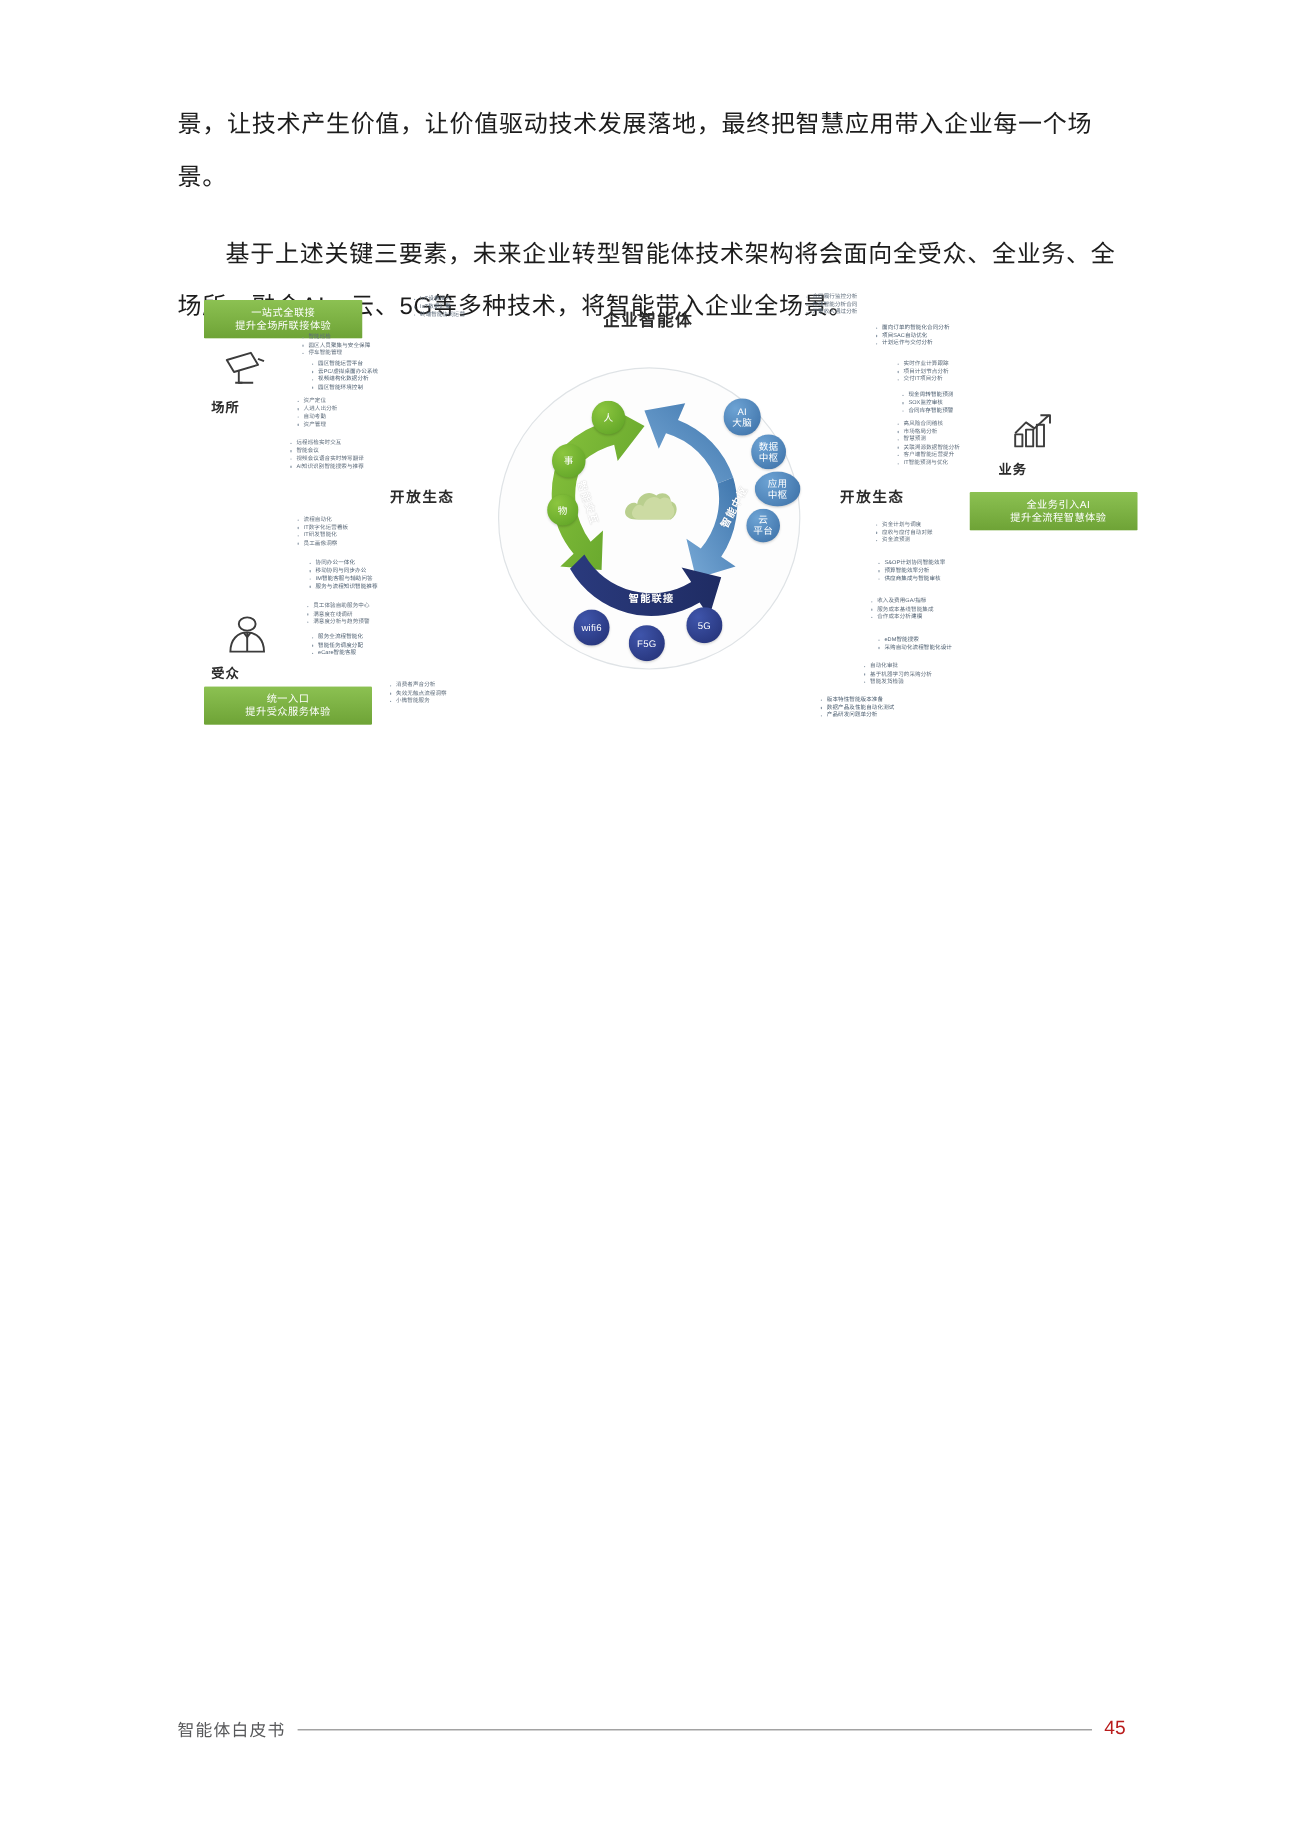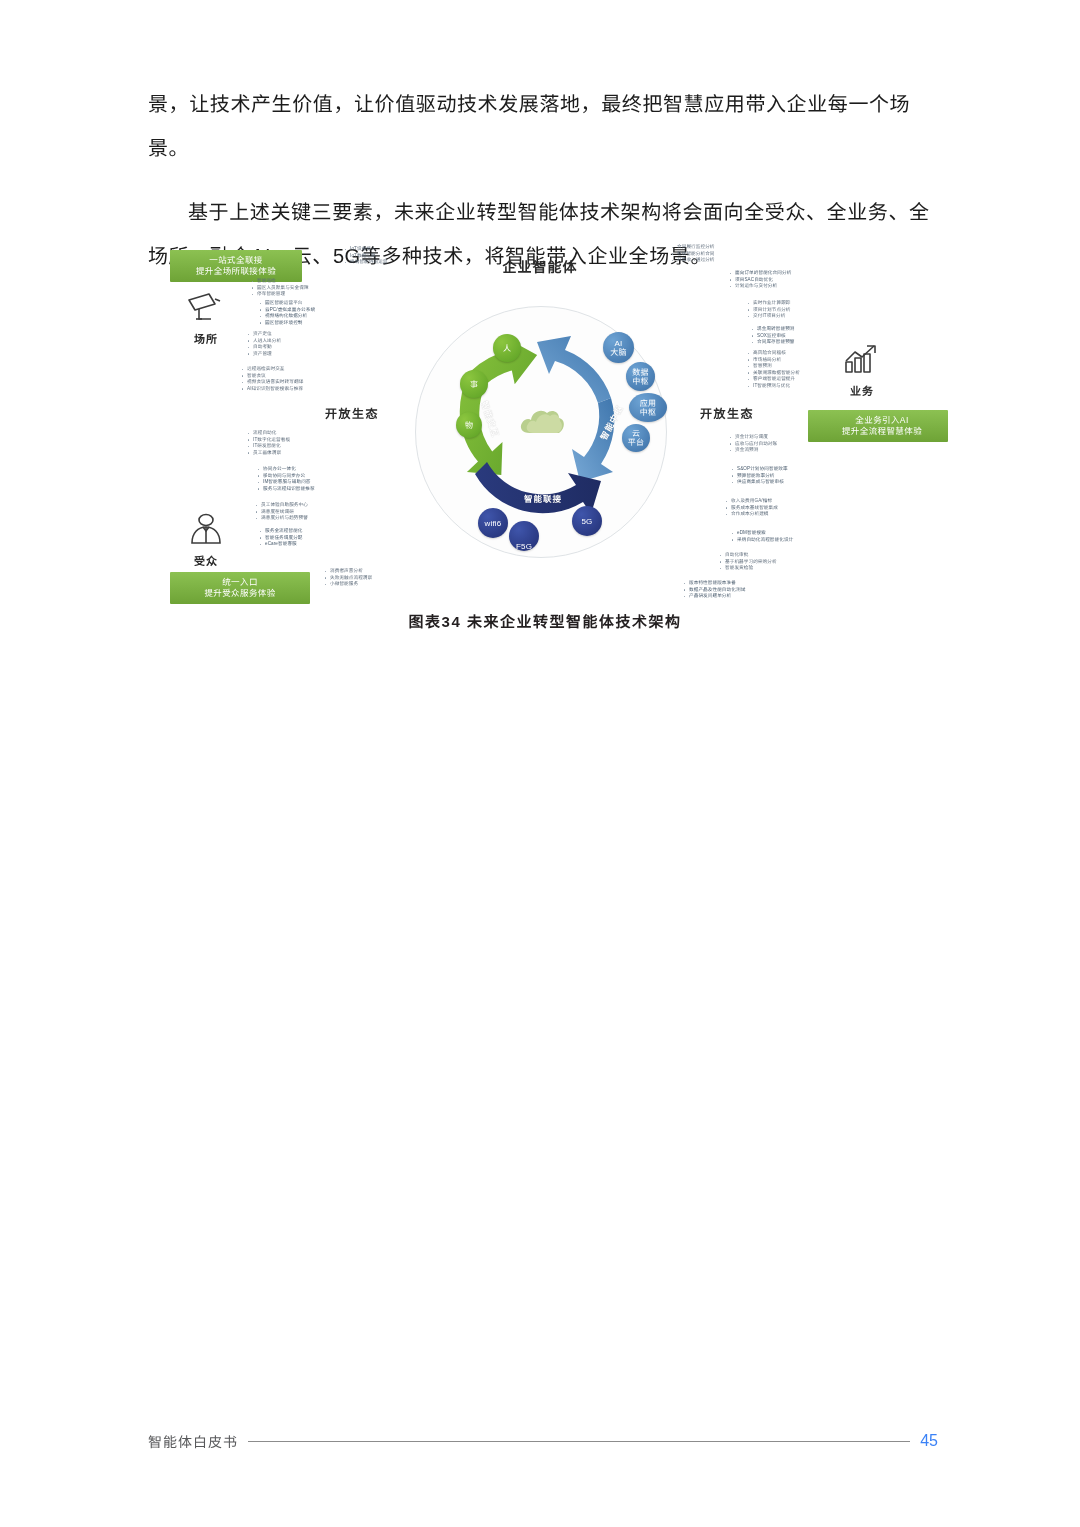--- a/index.html
+++ b/index.html
@@ -83,21 +83,21 @@
     position:absolute;
     color:#ffffff;
     font-size:8.5px;
     font-weight:bold;
     letter-spacing:1px;
     white-space:nowrap;
     text-shadow:0 0 1px rgba(0,0,0,.25);
   }
 
   
-  .side-icon{position:absolute;width:60px;text-align:center;}
+  .side-icon{position:absolute;width:60px;text-align:left;}
   .side-icon .glyph{height:42px;display:flex;align-items:center;justify-content:center;}
   .side-icon .cap{
     font-size:11px;font-weight:bold;color:#2b2b2b;margin-top:2px;letter-spacing:1px;
   }
 
   
   .banner{
     position:absolute;
     background:#7cb342;
     background-image:linear-gradient(180deg,#8cc152,#6ea336);
@@ -151,21 +151,21 @@
   }
 
   
   .footer{
     position:absolute;
     left:148px; bottom:76px; width:790px;
     display:flex;align-items:center;gap:10px;
   }
   .footer .fname{font-size:14px;color:#58595b;letter-spacing:1px;white-space:nowrap;}
   .footer .rule{flex:1;height:1px;background:#8c8c8c;}
-  .footer .pnum{font-size:16px;color:#3b82f6;white-space:nowrap;}
+  .footer .pnum{font-size:16px;color:#b91c1c;white-space:nowrap;}
 </style>
 </head>
 <body>
 
 <div class="page">
 
   <div class="copy">
     <p>景，让技术产生价值，让价值驱动技术发展落地，最终把智慧应用带入企业每一个场景。</p>
     <p class="indent gap">基于上述关键三要素，未来企业转型智能体技术架构将会面向全受众、全业务、全场所，融合AI、云、5G等多种技术，将智能带入企业全场景。</p>
   </div>
@@ -232,21 +232,21 @@
 中枢</span>
     </div>
     <div class="node blue" style="left:462px;top:186px;width:28px;height:28px;white-space:pre;">
       <span>云
 平台</span>
     </div>
 
     <div class="node navy" style="left:318px;top:270px;width:30px;height:30px;justify-content:center;">
       <span>wifi6</span>
     </div>
-    <div class="node navy" style="left:349px;top:283px;width:30px;height:30px;align-items:flex-end;">
+    <div class="node navy" style="left:364px;top:283px;width:30px;height:30px;">
       <span>F5G</span>
     </div>
     <div class="node navy" style="left:412px;top:268px;width:30px;height:30px;">
       <span>5G</span>
     </div>
 
     <div class="eco" style="left:165px;top:166px;">开放生态</div>
     <div class="eco" style="left:540px;top:166px;">开放生态</div>
 
     <div class="banner" style="left:10px;top:12px;width:120px;">
@@ -458,21 +458,20 @@
       </ul>
     </div>
     <div class="blk alt" style="left:524px;top:342px;">
       <ul>
         <li>版本特性智能版本准备</li>
         <li>数据产品及性能自动化测试</li>
         <li>产品研发问题单分析</li>
       </ul>
     </div>
 
-    <div class="caption">图表34 未来企业转型智能体技术架构</div>
   </div>
 
   <div class="footer">
     <span class="fname">智能体白皮书</span>
     <span class="rule"></span>
     <span class="pnum">45</span>
   </div>
 
 </div>
 

